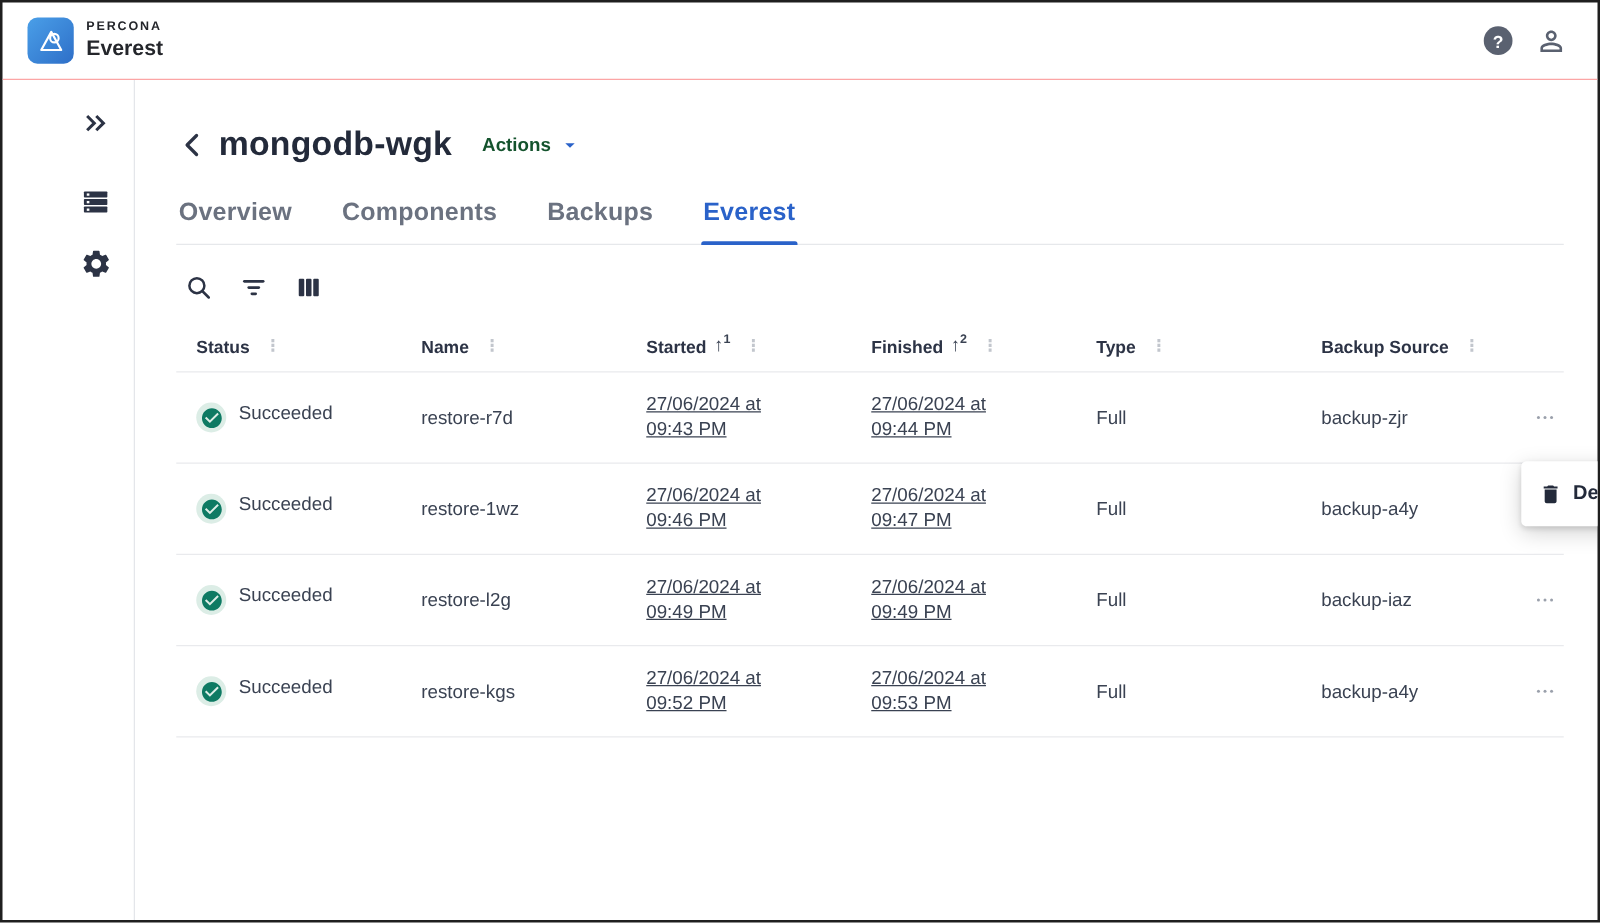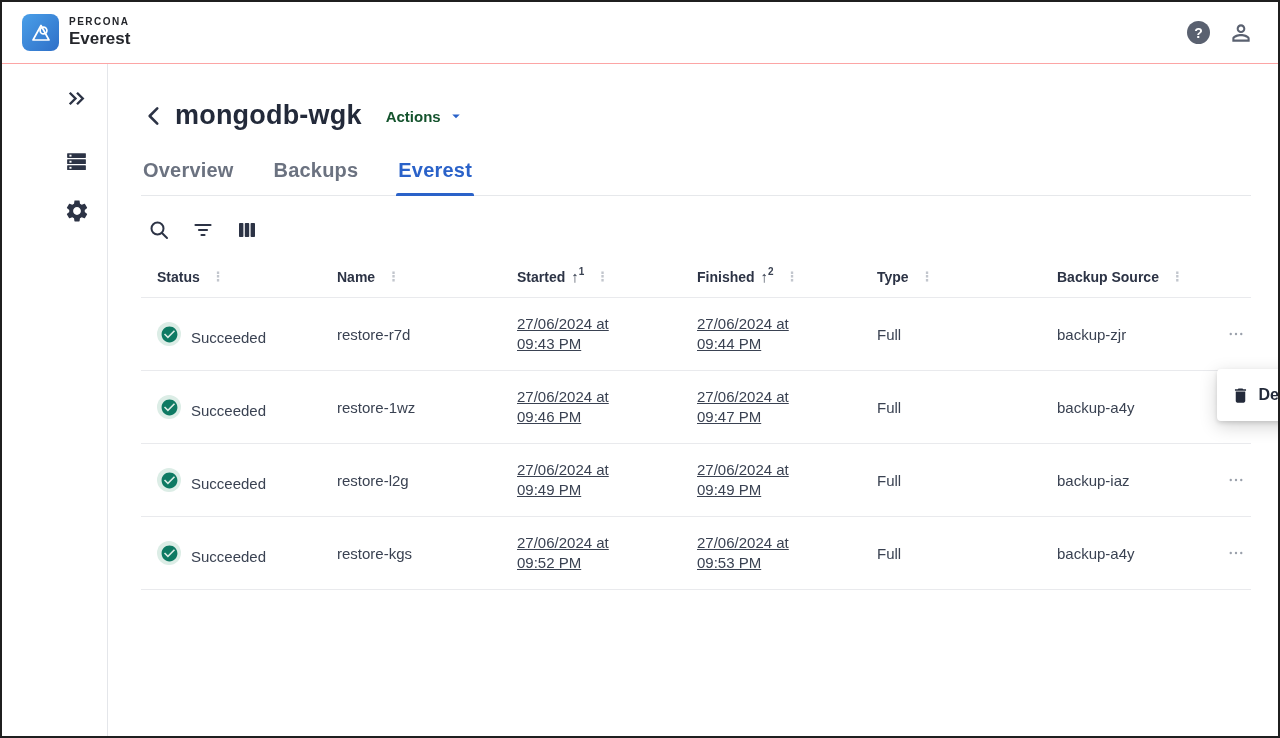--- a/index.html
+++ b/index.html
@@ -74,21 +74,21 @@
   .th {
     display:flex; align-items:center; gap:12px; padding-left:16px;
     font-size:14px; font-weight:700; color:#2c3345; cursor:pointer;
   }
   .sort-wrap { display:flex; align-items:flex-start; gap:0; margin-left:-6px; }
   .sort-arrow { font-size:15px; color:#3a4252; line-height:1; }
   .sort-order { font-size:10px; font-weight:700; color:#3a4252; margin-top:-3px; }
   .col-menu { color:#c2c6cd; font-size:13px; letter-spacing:0; cursor:pointer; line-height:1; }
   .tbl-row { height:73px; border-bottom:1px solid #e9eaed; }
   .td { padding-left:16px; font-size:15px; color:#3a4252; }
-  .td-status { display:flex; align-items:flex-end; gap:10px; }
+  .td-status { display:flex; align-items:flex-start; gap:10px; }
   .status-halo {
     width:24px; height:24px; border-radius:50%; background:#dcede6;
     display:flex; align-items:center; justify-content:center; flex-shrink:0;
   }
   .td-date { max-width:148px; line-height:1.35;text-decoration:underline; }
   .td-actions { display:flex; justify-content:center; padding-left:0; }
   .dots-btn { cursor:pointer; display:flex; padding:6px; }
   
   .ctx-menu {
     position:absolute; left:1215px; top:367px; width:104px; height:52px;
@@ -161,20 +161,21 @@
       <div class="actions-btn">
         <span>Actions</span>
         <svg width="18" height="18" viewBox="0 0 24 24" fill="#2a62c9">
             <path d="M7 10l5 5 5-5z"></path>
           </svg>
       </div>
     </div>
 
     <div class="tabs">
       <div class="tab">Overview</div>
+      <div class="tab">Components</div>
       <div class="tab">Backups</div>
       <div class="tab active">Everest</div>
     </div>
 
     <div class="toolbar">
       <div class="tool-icon">
         <svg width="24" height="24" viewBox="0 0 24 24" fill="none" stroke="#2c3345" stroke-width="2">
           <circle cx="10.5" cy="10.5" r="6"></circle>
           <path d="M15.2 15.2 L20 20" stroke-linecap="round"></path>
         </svg>

